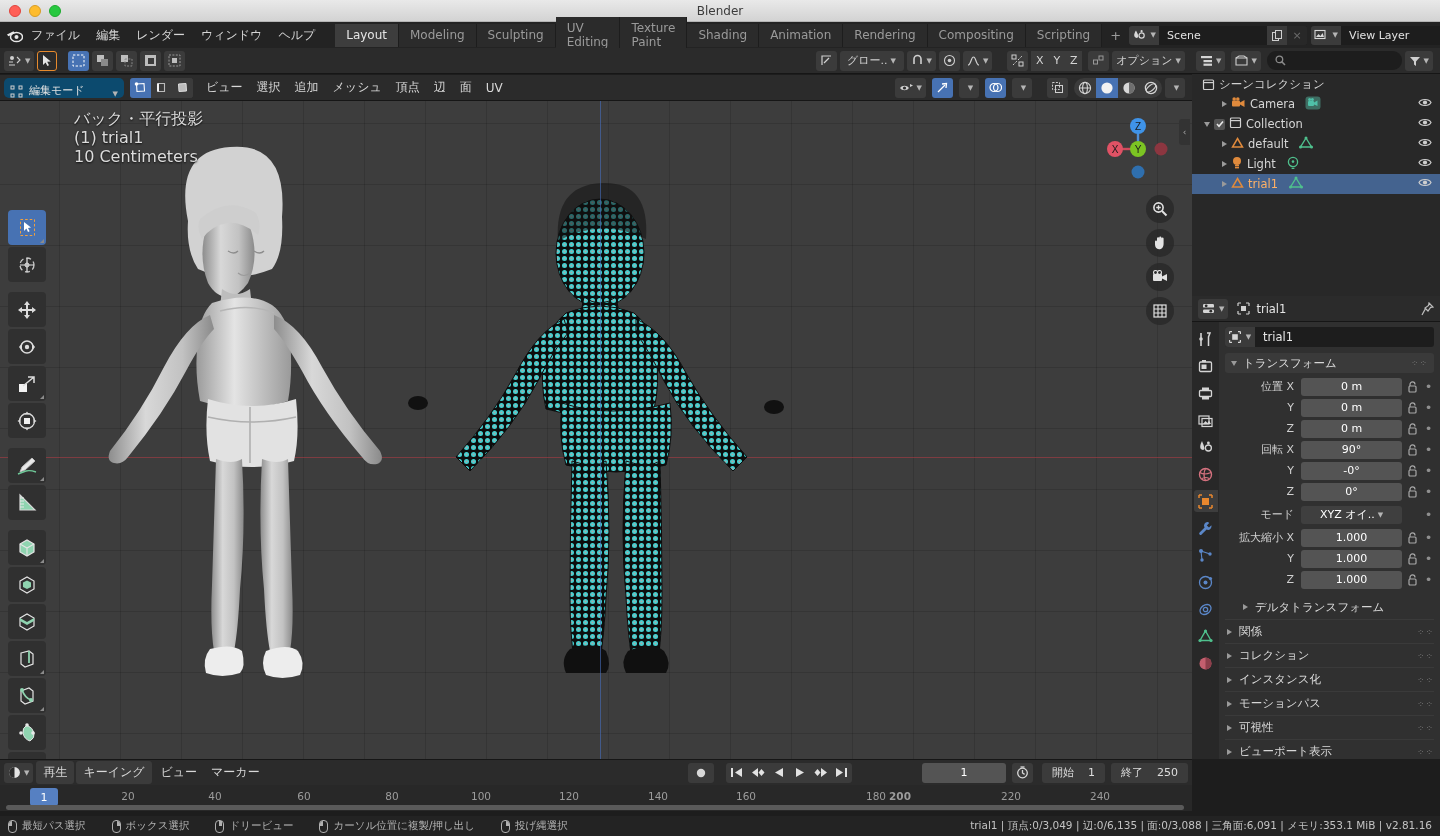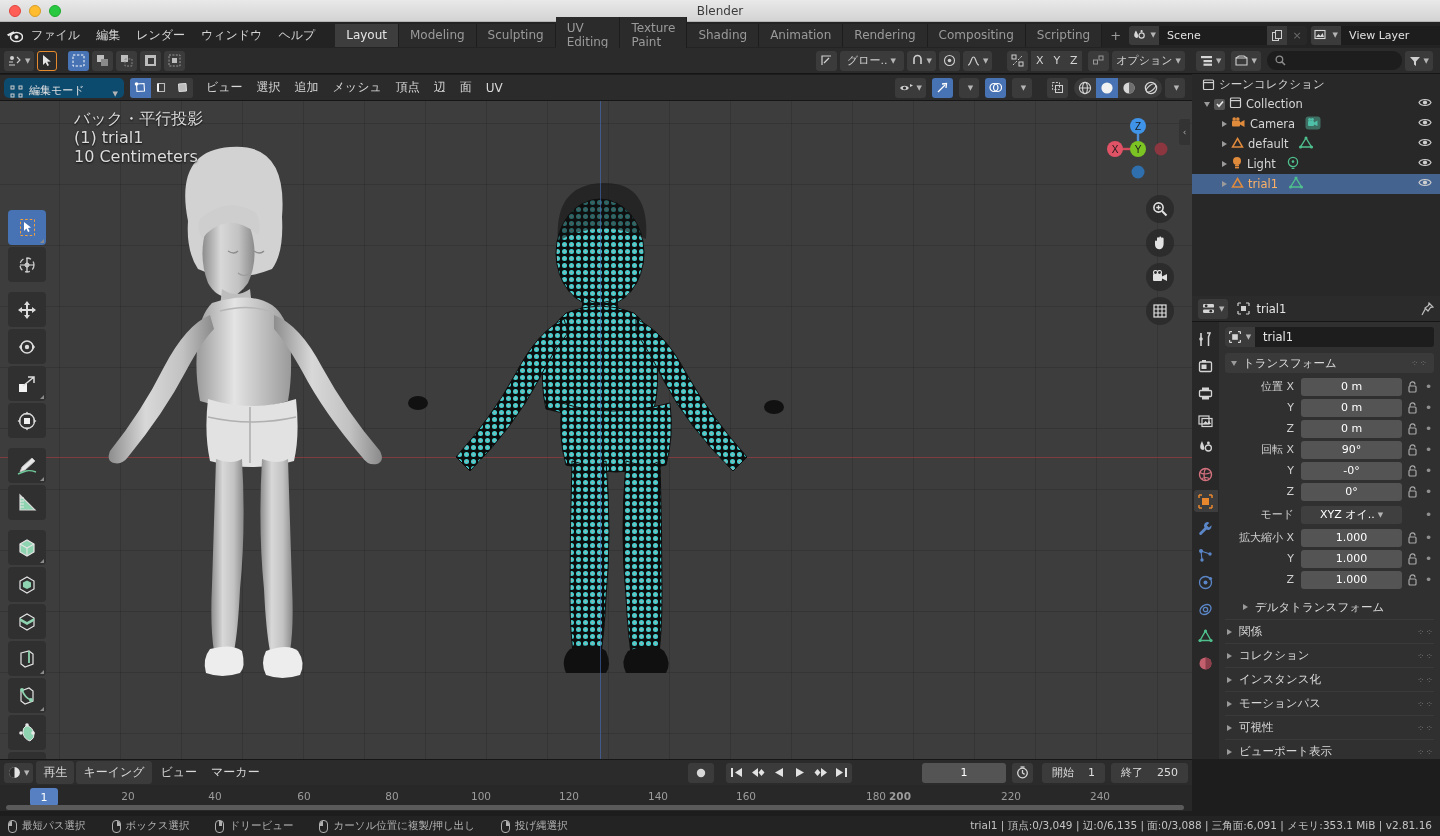--- a/index.html
+++ b/index.html
@@ -942,37 +942,20 @@
 
     <div class="outl-row" style="padding-left:10px;">
       <svg width="13" height="13" viewBox="0 0 13 13">
         <rect x="1.5" y="2" width="10" height="9.5" rx="1" fill="none" stroke="#d0d0d0" stroke-width="1.2"></rect>
         <path d="M1.5 4.6 L11.5 4.6" stroke="#d0d0d0" stroke-width="1.2"></path>
       </svg>
       <span class="row-label">シーンコレクション</span>
     </div>
 
     <div id="outlrows">
-        <div class="outl-row" style="padding-left: 12px;">
-          <span class="tri-down"></span>
-          <span class="cbox">
-            <svg width="8" height="8" viewBox="0 0 8 8">
-              <path d="M1 4 L3 6.2 L7 1.4" fill="none" stroke="#e8e8e8" stroke-width="1.6"></path>
-            </svg>
-          </span>
-          <span><svg width="13" height="13" viewBox="0 0 13 13">
-              <rect x="1.5" y="2" width="10" height="9.5" rx="1" fill="none" stroke="#d0d0d0" stroke-width="1.2"></rect>
-              <path d="M1.5 4.6 L11.5 4.6" stroke="#d0d0d0" stroke-width="1.2"></path>
-            </svg></span>
-          <span class="row-label">Collection</span>
-          <span class="row-eye"><svg width="14" height="11" viewBox="0 0 14 11">
-              <path d="M1 5.5 a6.4 4.6 0 0 1 12 0 a6.4 4.6 0 0 1 -12 0Z" fill="none" stroke="#cfcfcf" stroke-width="1.2"></path>
-              <circle cx="7" cy="5.5" r="2.1" fill="#cfcfcf"></circle>
-            </svg></span>
-        </div>
         <div class="outl-row" style="padding-left: 30px;">
           <span class="tri"></span>
           <span><svg width="15" height="12" viewBox="0 0 15 12" fill="#e08a3c">
               <rect x="1" y="3.5" width="8" height="6" rx="1"></rect>
               <path d="M9 5.5 L13.5 3 L13.5 10 L9 7.5Z"></path>
               <circle cx="3.2" cy="2" r="1.8"></circle>
               <circle cx="6.8" cy="2" r="1.8"></circle>
             </svg></span>
           <span class="row-label">Camera</span>
           <span style="margin-left:6px"><svg width="16" height="14" viewBox="0 0 16 14">
@@ -982,20 +965,37 @@
                 <path d="M9 6.5 L12.5 4.6 L12.5 10 L9 8.4Z"></path>
                 <circle cx="4.6" cy="3.4" r="1.5"></circle>
                 <circle cx="7.4" cy="3.4" r="1.5"></circle>
               </g>
             </svg></span>
           <span class="row-eye"><svg width="14" height="11" viewBox="0 0 14 11">
               <path d="M1 5.5 a6.4 4.6 0 0 1 12 0 a6.4 4.6 0 0 1 -12 0Z" fill="none" stroke="#cfcfcf" stroke-width="1.2"></path>
               <circle cx="7" cy="5.5" r="2.1" fill="#cfcfcf"></circle>
             </svg></span>
         </div>
+        <div class="outl-row" style="padding-left: 12px;">
+          <span class="tri-down"></span>
+          <span class="cbox">
+            <svg width="8" height="8" viewBox="0 0 8 8">
+              <path d="M1 4 L3 6.2 L7 1.4" fill="none" stroke="#e8e8e8" stroke-width="1.6"></path>
+            </svg>
+          </span>
+          <span><svg width="13" height="13" viewBox="0 0 13 13">
+              <rect x="1.5" y="2" width="10" height="9.5" rx="1" fill="none" stroke="#d0d0d0" stroke-width="1.2"></rect>
+              <path d="M1.5 4.6 L11.5 4.6" stroke="#d0d0d0" stroke-width="1.2"></path>
+            </svg></span>
+          <span class="row-label">Collection</span>
+          <span class="row-eye"><svg width="14" height="11" viewBox="0 0 14 11">
+              <path d="M1 5.5 a6.4 4.6 0 0 1 12 0 a6.4 4.6 0 0 1 -12 0Z" fill="none" stroke="#cfcfcf" stroke-width="1.2"></path>
+              <circle cx="7" cy="5.5" r="2.1" fill="#cfcfcf"></circle>
+            </svg></span>
+        </div>
         <div class="outl-row" style="padding-left: 30px;">
           <span class="tri"></span>
           <span><svg width="13" height="12" viewBox="0 0 13 12">
               <path d="M6.5 1.5 L11.5 10 L1.5 10Z" fill="none" stroke="#e08a3c" stroke-width="1.5"></path>
             </svg></span>
           <span class="row-label">default</span>
           <span style="margin-left:6px"><svg width="16" height="14" viewBox="0 0 16 14">
               <path d="M8 2 L13.5 11 L2.5 11Z" fill="none" stroke="#4fc08d" stroke-width="1.4"></path>
               <circle cx="8" cy="2" r="1.5" fill="#4fc08d"></circle>
               <circle cx="13.5" cy="11" r="1.5" fill="#4fc08d"></circle>

